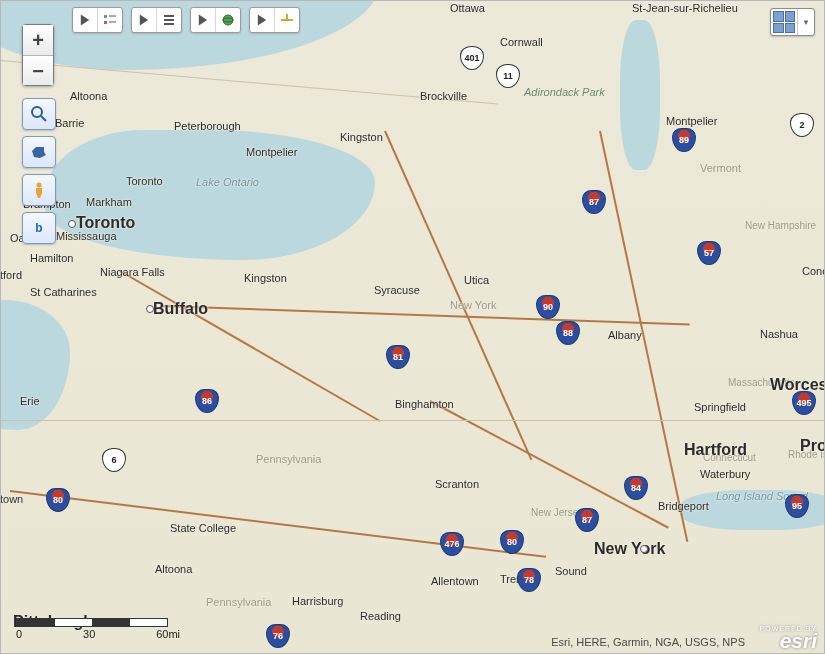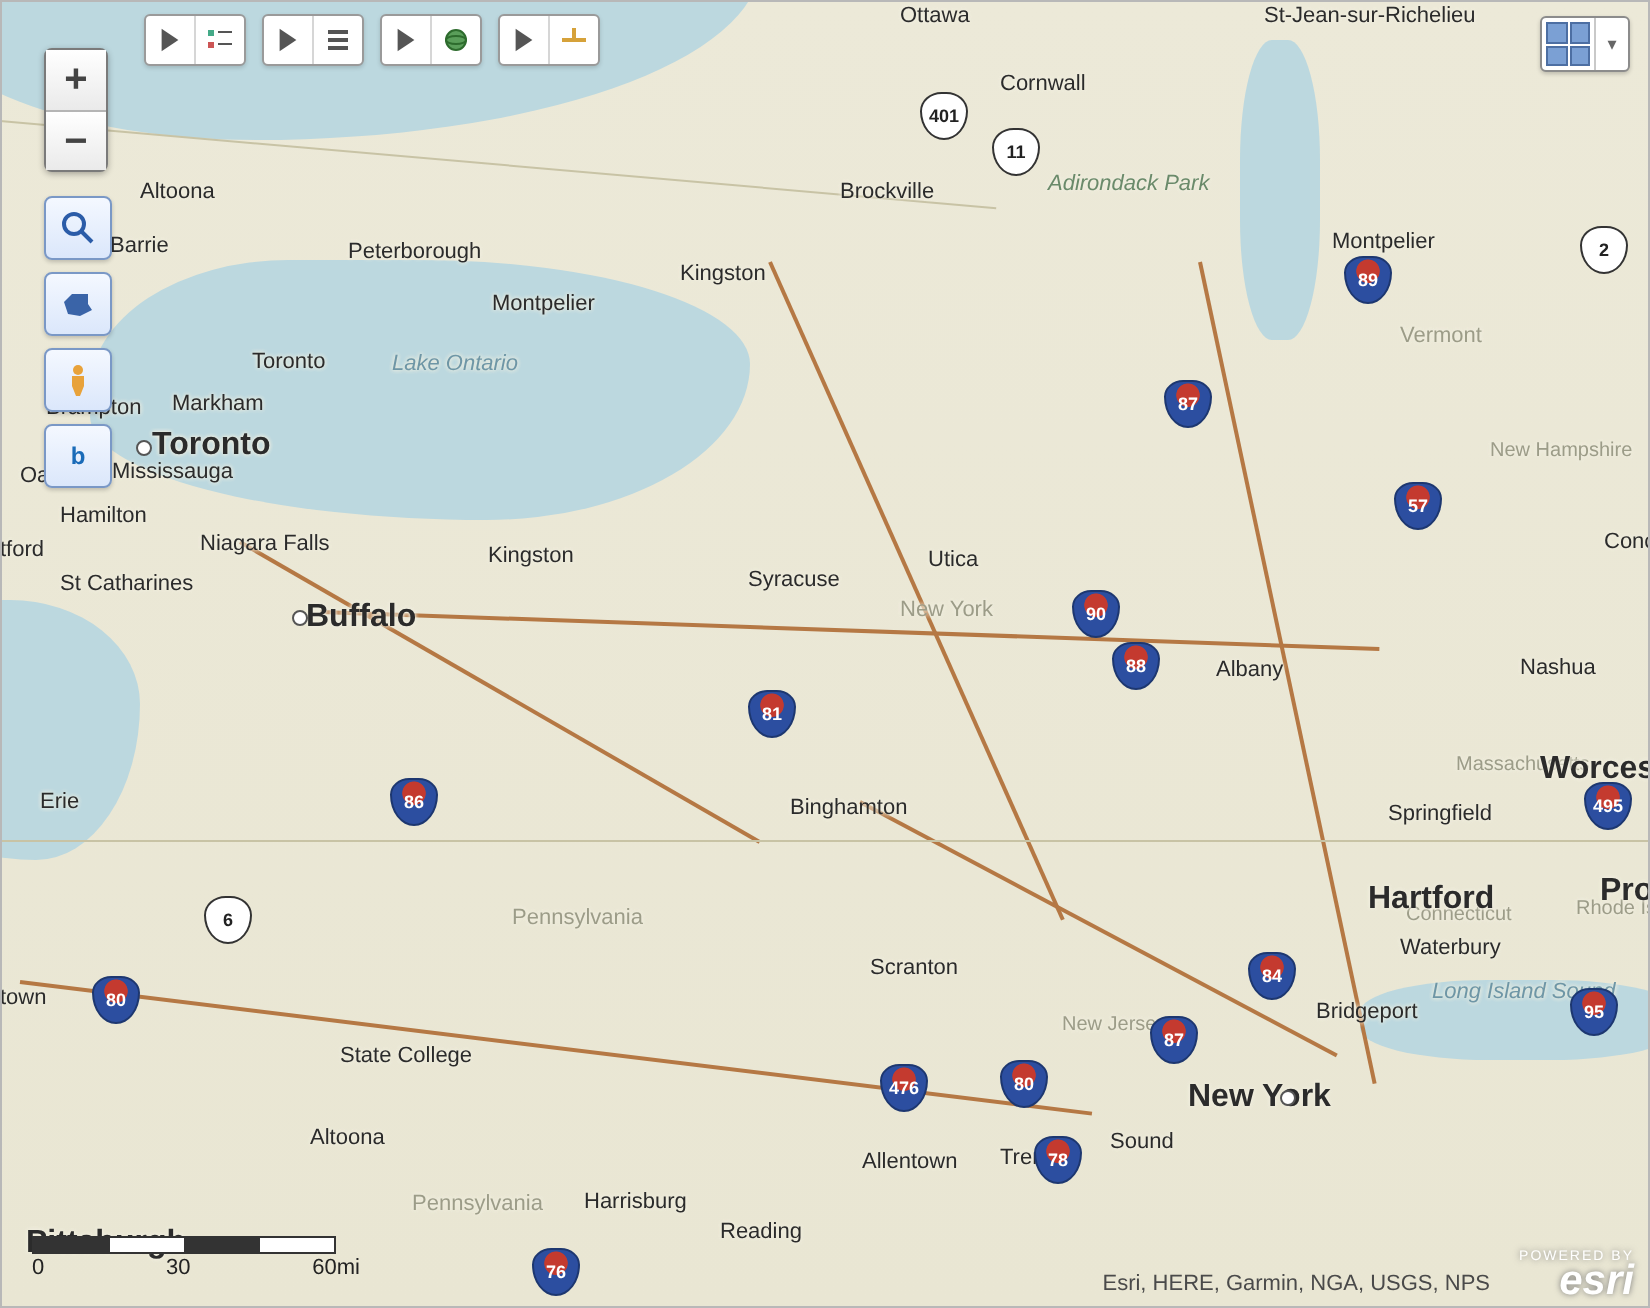--- a/index.html
+++ b/index.html
@@ -137,21 +137,21 @@
   <span class="lbl" style="left:802px;top:265px">Conc</span>
   <span class="lbl" style="left:0px;top:269px">tford</span>
   <span class="lbl" style="left:0px;top:493px">town</span>
 
   <span class="shield interstate" style="left:672px;top:128px">89</span>
   <span class="shield interstate" style="left:582px;top:190px">87</span>
   <span class="shield interstate" style="left:575px;top:508px">87</span>
   <span class="shield interstate" style="left:697px;top:241px">57</span>
   <span class="shield interstate" style="left:536px;top:295px">90</span>
   <span class="shield interstate" style="left:556px;top:321px">88</span>
-  <span class="shield interstate" style="left:374px;top:345px">81</span>
+  <span class="shield interstate" style="left:386px;top:345px">81</span>
   <span class="shield interstate" style="left:195px;top:389px">86</span>
   <span class="shield interstate" style="left:624px;top:476px">84</span>
   <span class="shield interstate" style="left:46px;top:488px">80</span>
   <span class="shield interstate" style="left:500px;top:530px">80</span>
   <span class="shield interstate" style="left:440px;top:532px">476</span>
   <span class="shield interstate" style="left:517px;top:568px">78</span>
   <span class="shield interstate" style="left:266px;top:624px">76</span>
   <span class="shield interstate" style="left:792px;top:391px">495</span>
   <span class="shield interstate" style="left:785px;top:494px">95</span>
 

